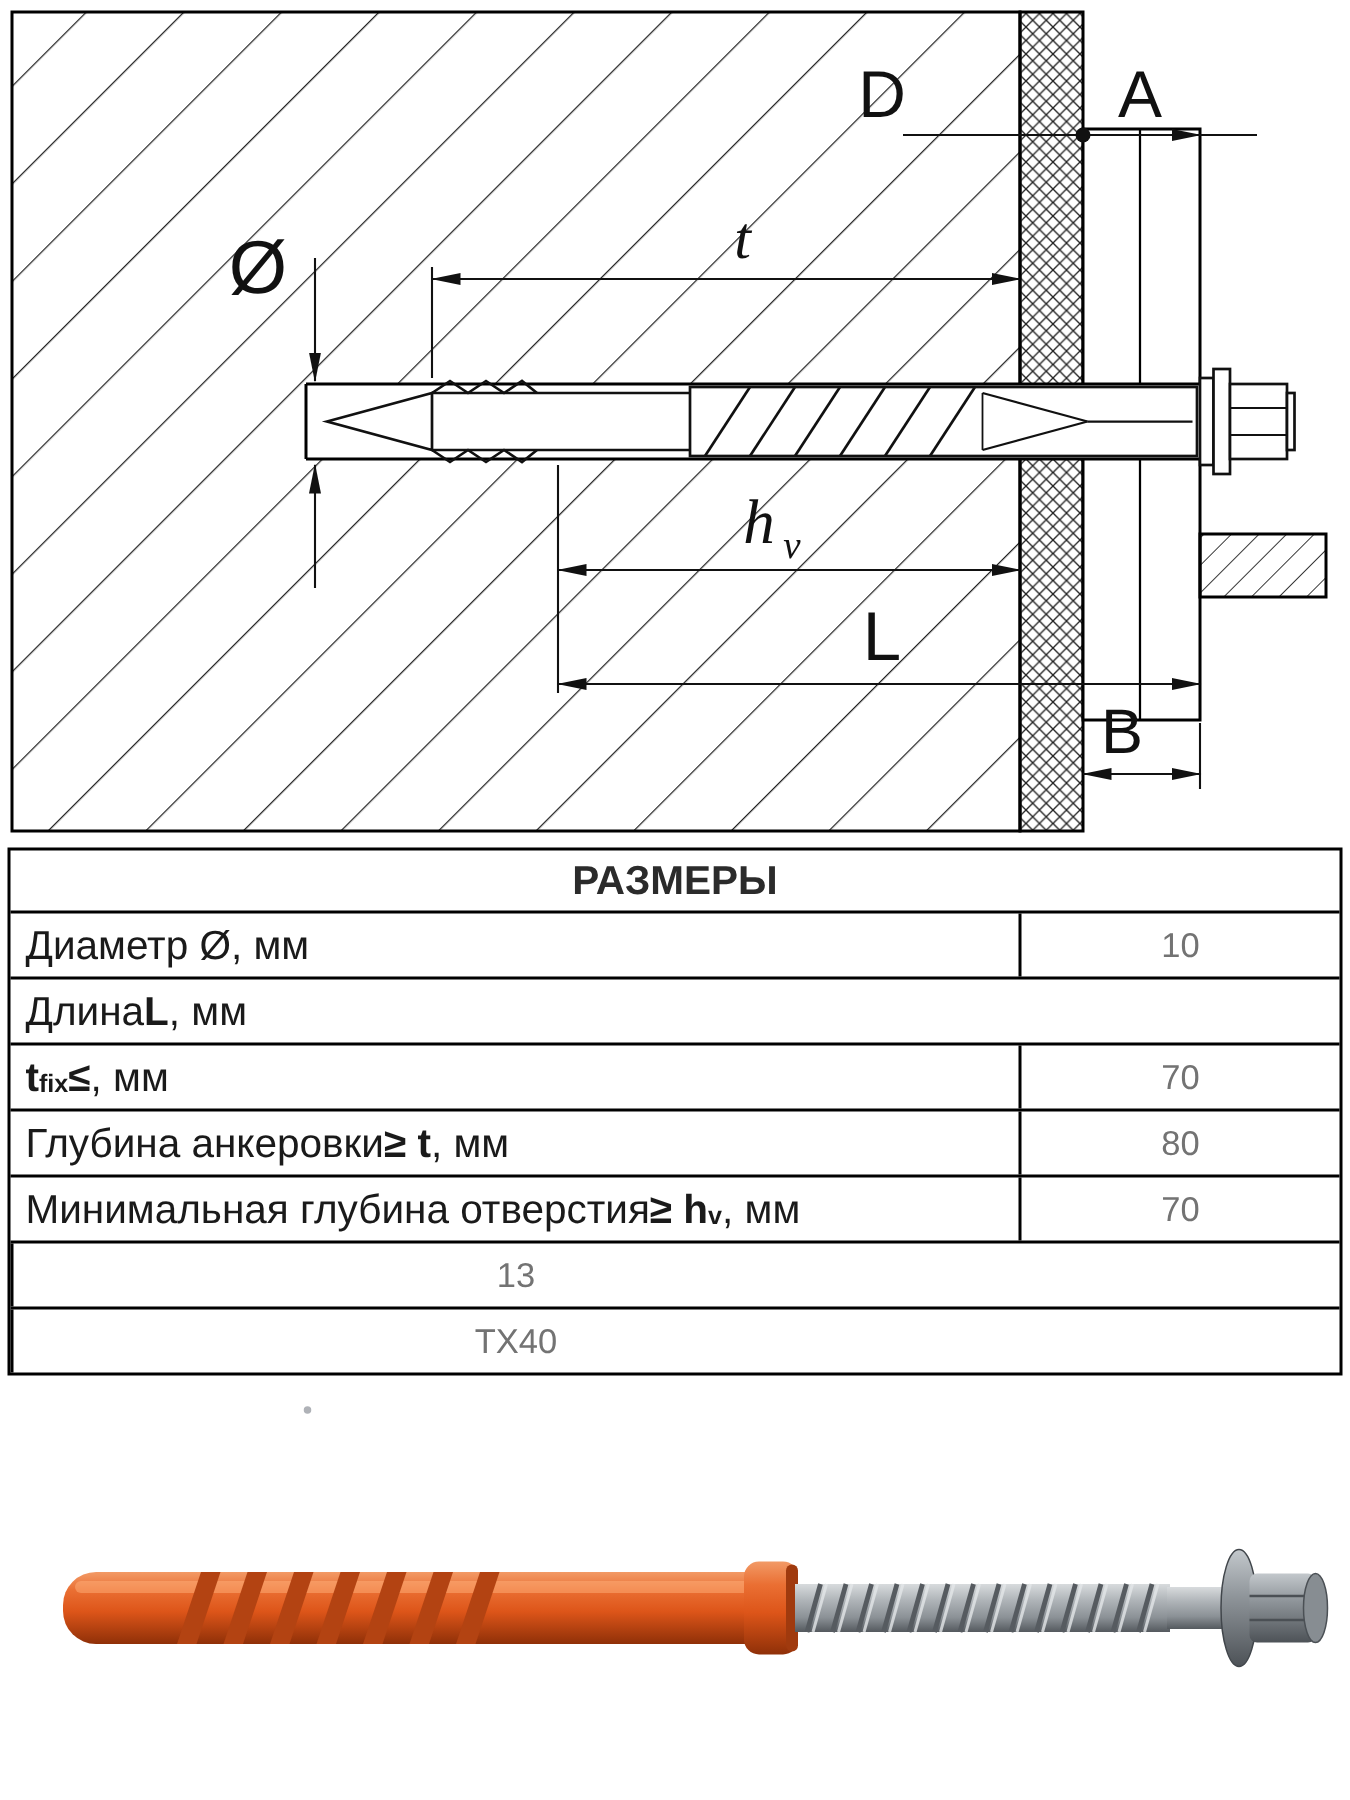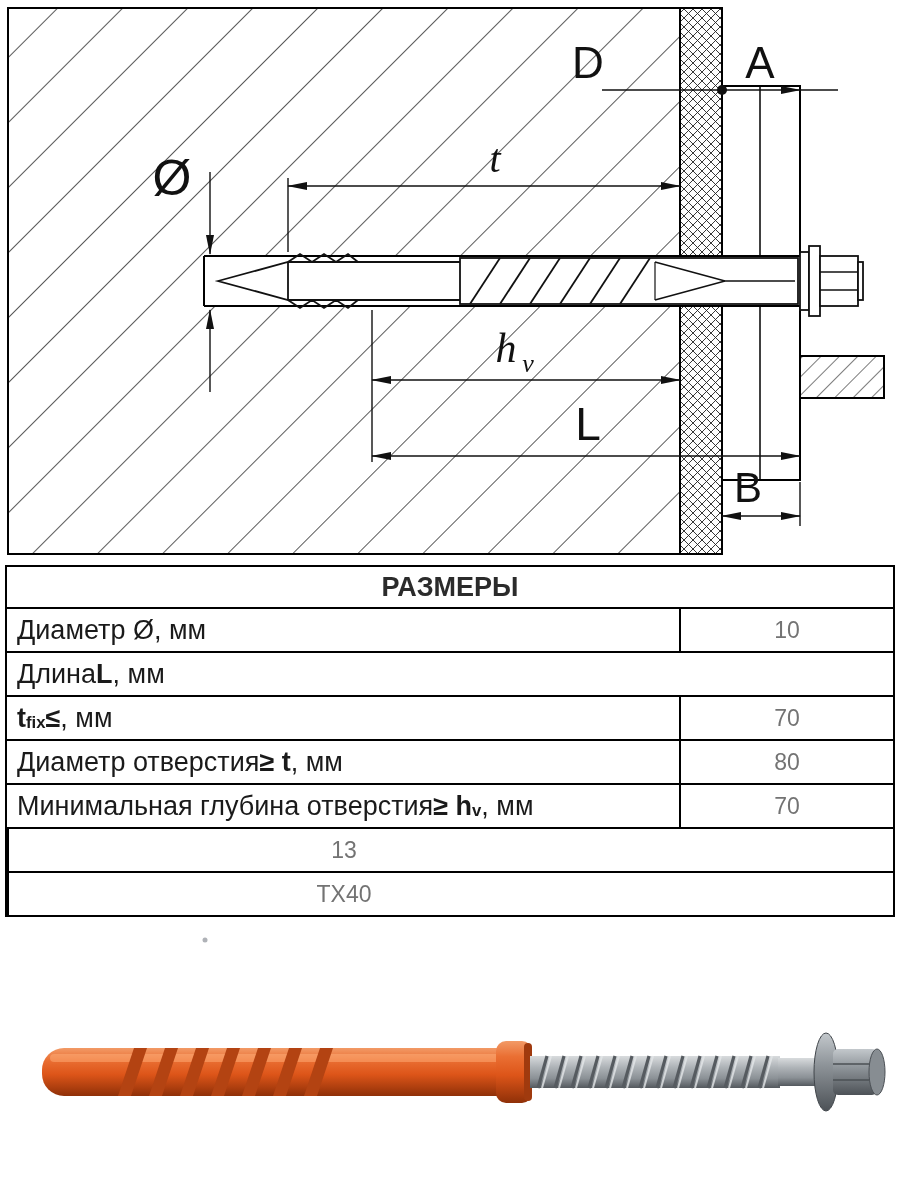--- a/index.html
+++ b/index.html
@@ -158,21 +158,21 @@
         <div class="t-label">
           <span class="b">t</span>
           <sub class="b">fix</sub>
           <span class="b"> ≤</span>
           <span>, мм</span>
         </div>
         <div class="t-value">70</div>
       </div>
       <div class="t-row">
         <div class="t-label">
-          <span>Диаметр отверстия </span>
+          <span>Глубина анкеровки </span>
           <span class="b">≥ t</span>
           <span>, мм</span>
         </div>
         <div class="t-value">80</div>
       </div>
       <div class="t-row">
         <div class="t-label">
           <span>Минимальная глубина отверстия </span>
           <span class="b">≥ h</span>
           <sub class="b">v</sub>

